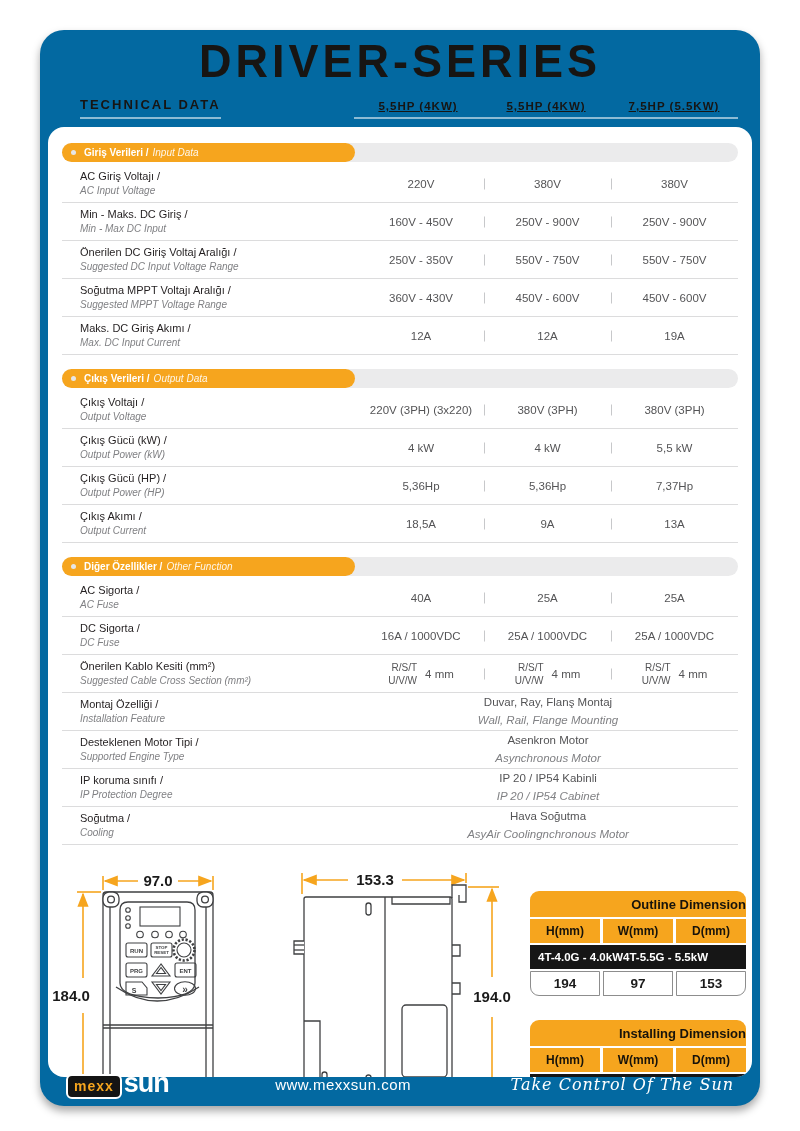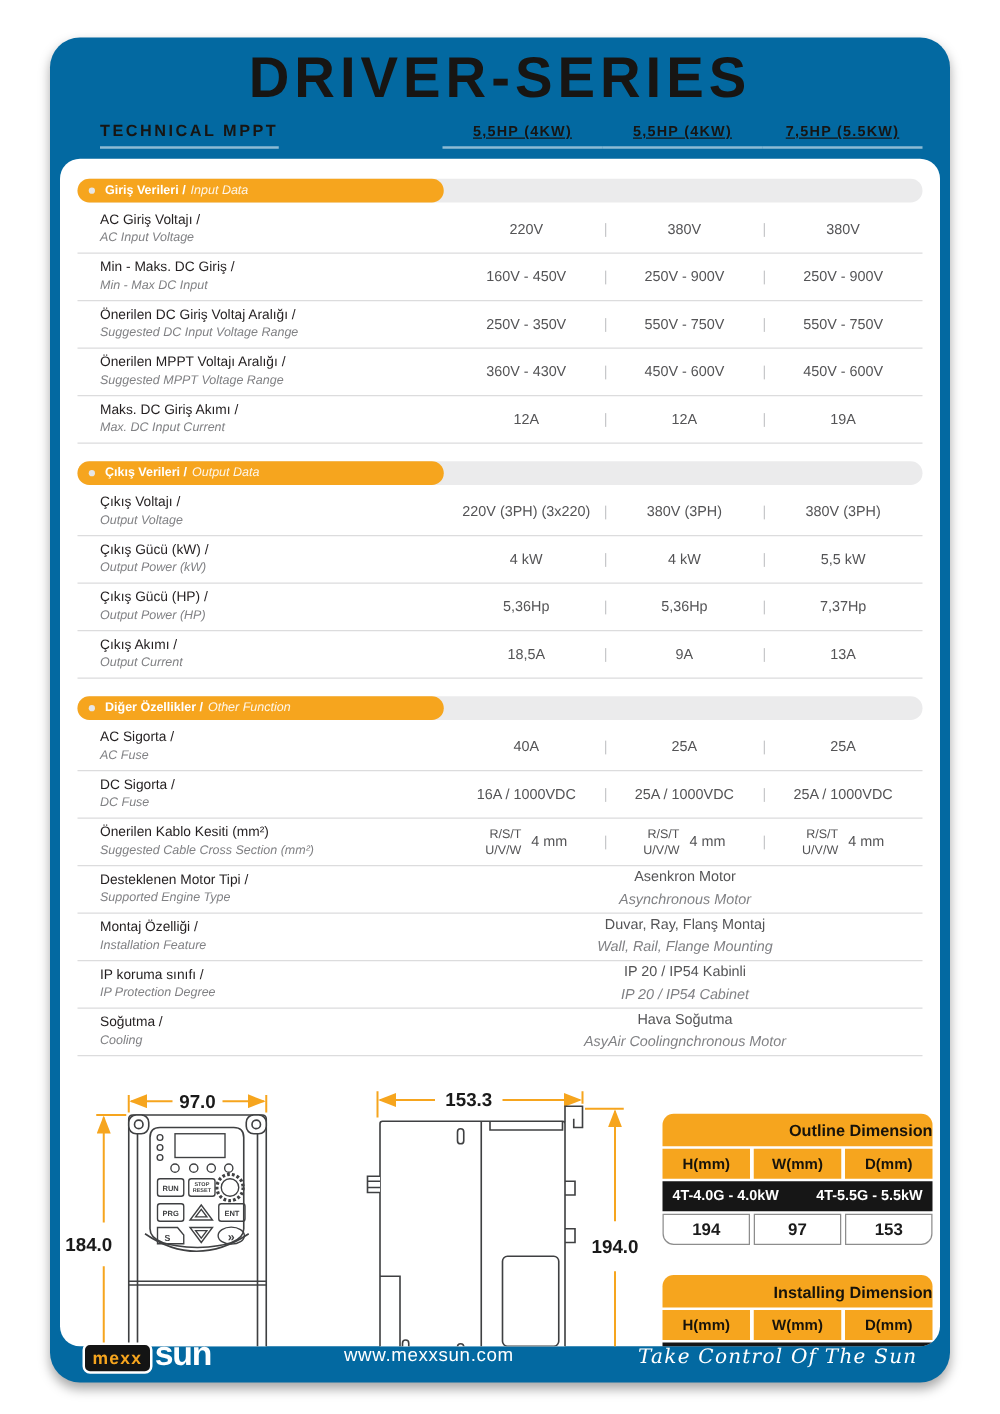--- a/index.html
+++ b/index.html
@@ -41,21 +41,21 @@
   .spanval .en{font-size:11.5px;font-style:italic;color:#808184;line-height:1.3;margin-top:3px;}
   
   .bottom{display:flex;justify-content:space-between;padding:6px 6px 0 2px;}
   .dwg{flex:none;}
   .tables-col{width:216px;margin-top:26px;display:flex;flex-direction:column;gap:24px;flex:none;}
   .dim-table{width:216px;}
   .dt-header{background:#F6A51E;border-radius:9px 9px 0 0;text-align:right;font-weight:bold;
     font-size:13px;color:#17130B;padding:6px 0 5px;}
   .dt-cols{display:flex;gap:3px;margin-top:2px;}
   .dt-col{flex:1;background:#F6A51E;text-align:center;font-weight:bold;font-size:12px;color:#17130B;padding:5px 0;}
-  .dt-models{background:#161616;color:#fff;display:flex;justify-content:space-between;
+  .dt-models{background:#161616;color:#fff;display:flex;
     padding:6px 8px;font-weight:bold;font-size:11.5px;margin-top:2px;white-space:nowrap;}
   .dt-vals{display:flex;gap:3px;margin-top:2px;}
   .dt-val{flex:1;background:#fff;border:1.5px solid #8D8D8D;text-align:center;font-weight:bold;
     font-size:13.5px;color:#1B1B1B;padding:4px 0;}
   .dt-val:first-child{border-bottom-left-radius:9px;}
   .dt-val:last-child{border-bottom-right-radius:9px;}
   
   .footer{position:absolute;left:0;right:0;bottom:0;height:44px;display:flex;align-items:center;
     padding:0 26px;box-sizing:border-box;}
   .logo{display:flex;align-items:flex-start;line-height:1;}
@@ -71,21 +71,21 @@
   .btntxt{fill:#3F4042;font-weight:bold;}
 </style>
 </head>
 <body>
 
 <div class="card">
 
   <div class="hdr-title">DRIVER-SERIES</div>
 
   <div class="hdr-row">
-    <div class="hdr-td">TECHNICAL MPPT</div>
+    <div class="hdr-td">TECHNICAL DATA</div>
     <div class="hdr-cols">
       <div class="hdr-col">5,5HP (4KW)</div>
       <div class="hdr-col">5,5HP (4KW)</div>
       <div class="hdr-col">7,5HP (5.5KW)</div>
     </div>
   </div>
 
   <div class="panel">
     <div id="sections">
         <div class="section">
@@ -118,21 +118,21 @@
             <div class="lab">
               <div class="tr">Önerilen DC Giriş Voltaj Aralığı /</div>
               <div class="en">Suggested DC Input Voltage Range</div>
             </div>
             <div class="val">250V - 350V</div>
             <div class="val sep">550V - 750V</div>
             <div class="val sep">550V - 750V</div>
           </div>
           <div class="row">
             <div class="lab">
-              <div class="tr">Önerilen MPPT Voltajı Aralığı /</div>
+              <div class="tr">Soğutma MPPT Voltajı Aralığı /</div>
               <div class="en">Suggested MPPT Voltage Range</div>
             </div>
             <div class="val">360V - 430V</div>
             <div class="val sep">450V - 600V</div>
             <div class="val sep">450V - 600V</div>
           </div>
           <div class="row">
             <div class="lab">
               <div class="tr">Maks. DC Giriş Akımı /</div>
               <div class="en">Max. DC Input Current</div>
@@ -235,36 +235,36 @@
             <div class="val sep"><span class="cable">
                 <span class="pair">
                   <div>R/S/T</div>
                   <div>U/V/W</div>
                 </span>
                 <span class="suffix">4 mm</span>
               </span></div>
           </div>
           <div class="row">
             <div class="lab">
+              <div class="tr">Montaj Özelliği /</div>
+              <div class="en">Installation Feature</div>
+            </div>
+            <div class="spanval">
+              <div class="tr">Duvar, Ray, Flanş Montaj</div>
+              <div class="en">Wall, Rail, Flange Mounting</div>
+            </div>
+          </div>
+          <div class="row">
+            <div class="lab">
               <div class="tr">Desteklenen Motor Tipi /</div>
               <div class="en">Supported Engine Type</div>
             </div>
             <div class="spanval">
               <div class="tr">Asenkron Motor</div>
               <div class="en">Asynchronous Motor</div>
-            </div>
-          </div>
-          <div class="row">
-            <div class="lab">
-              <div class="tr">Montaj Özelliği /</div>
-              <div class="en">Installation Feature</div>
-            </div>
-            <div class="spanval">
-              <div class="tr">Duvar, Ray, Flanş Montaj</div>
-              <div class="en">Wall, Rail, Flange Mounting</div>
             </div>
           </div>
           <div class="row">
             <div class="lab">
               <div class="tr">IP koruma sınıfı /</div>
               <div class="en">IP Protection Degree</div>
             </div>
             <div class="spanval">
               <div class="tr">IP 20 / IP54 Kabinli</div>
               <div class="en">IP 20 / IP54 Cabinet</div>

